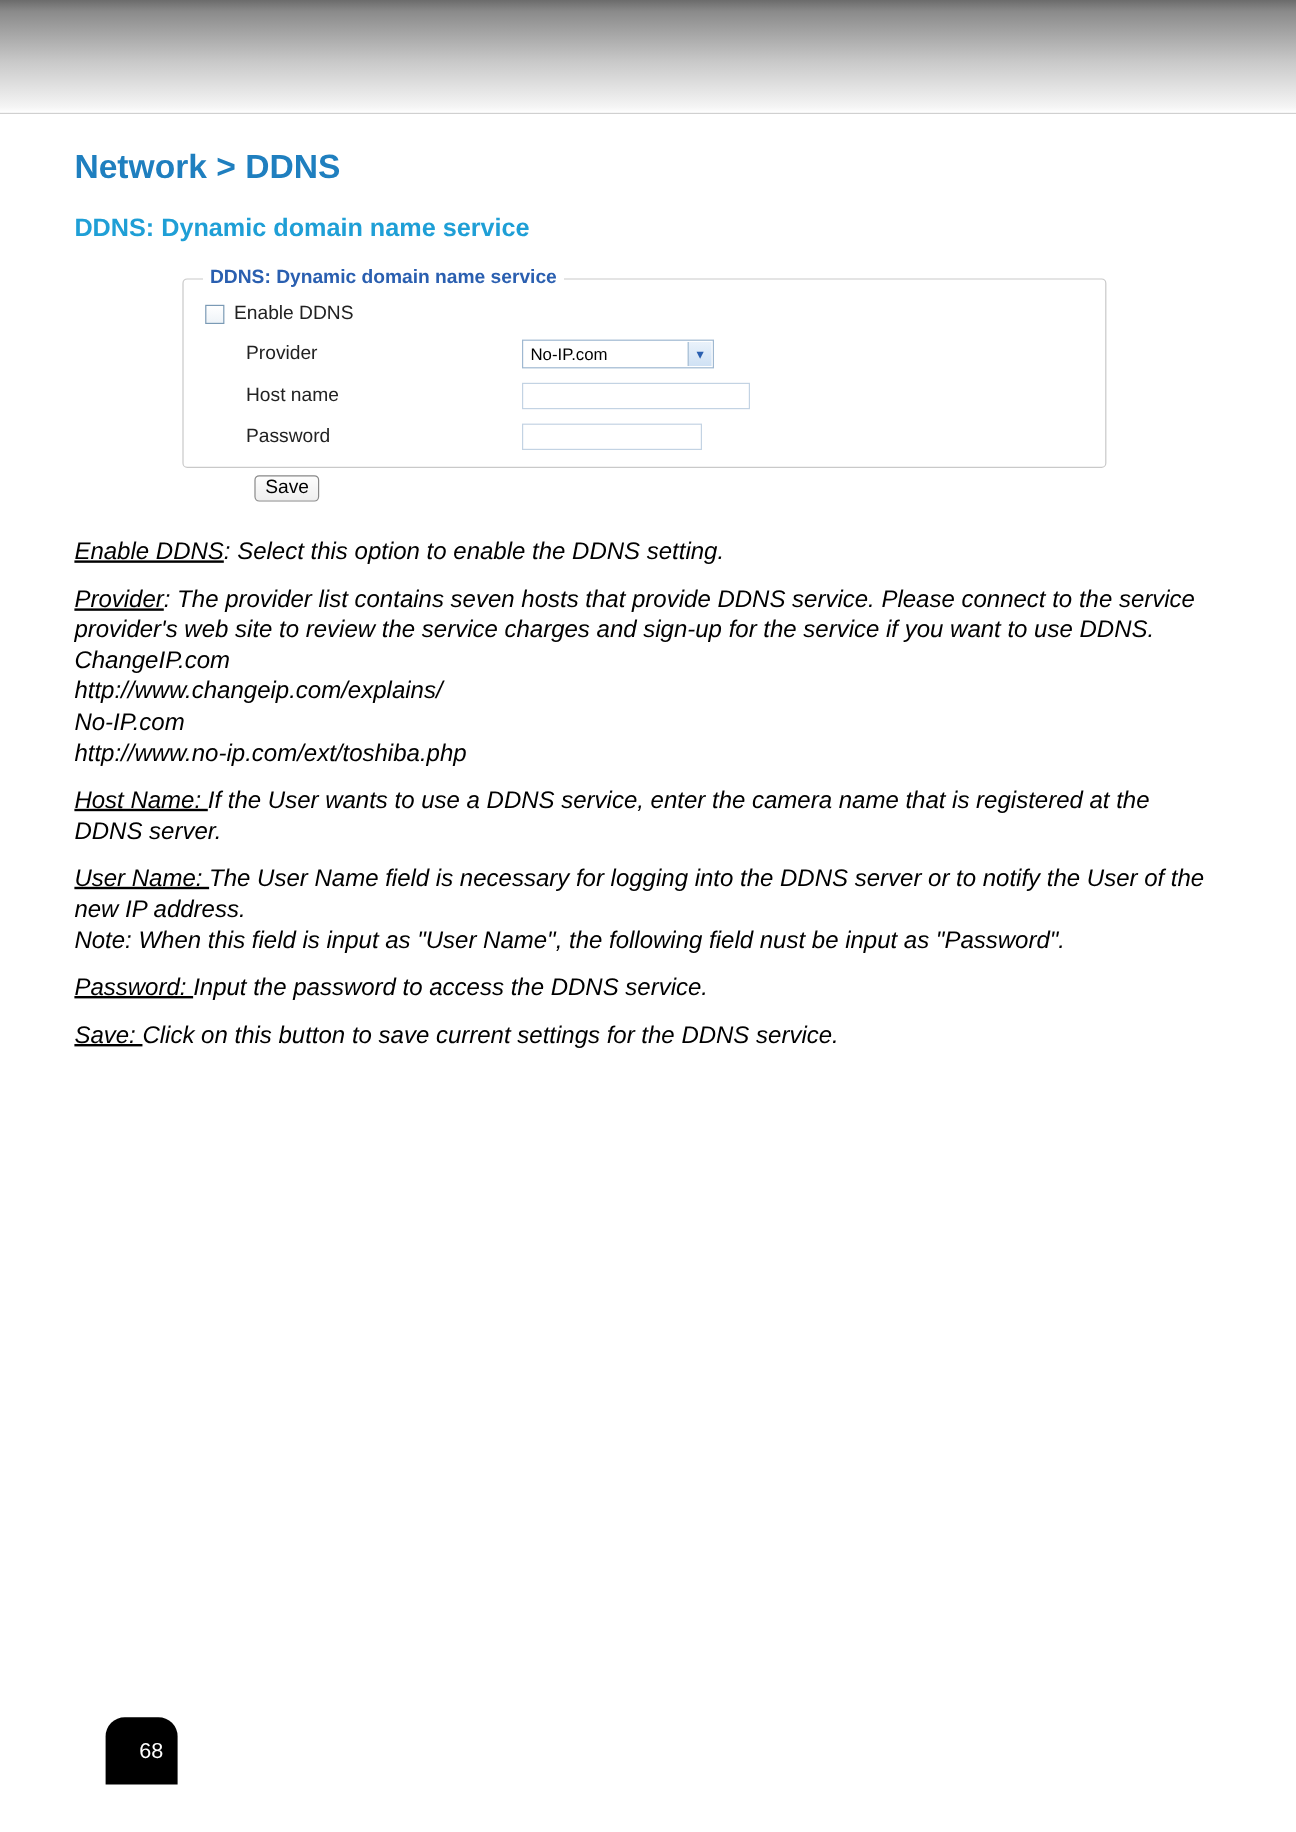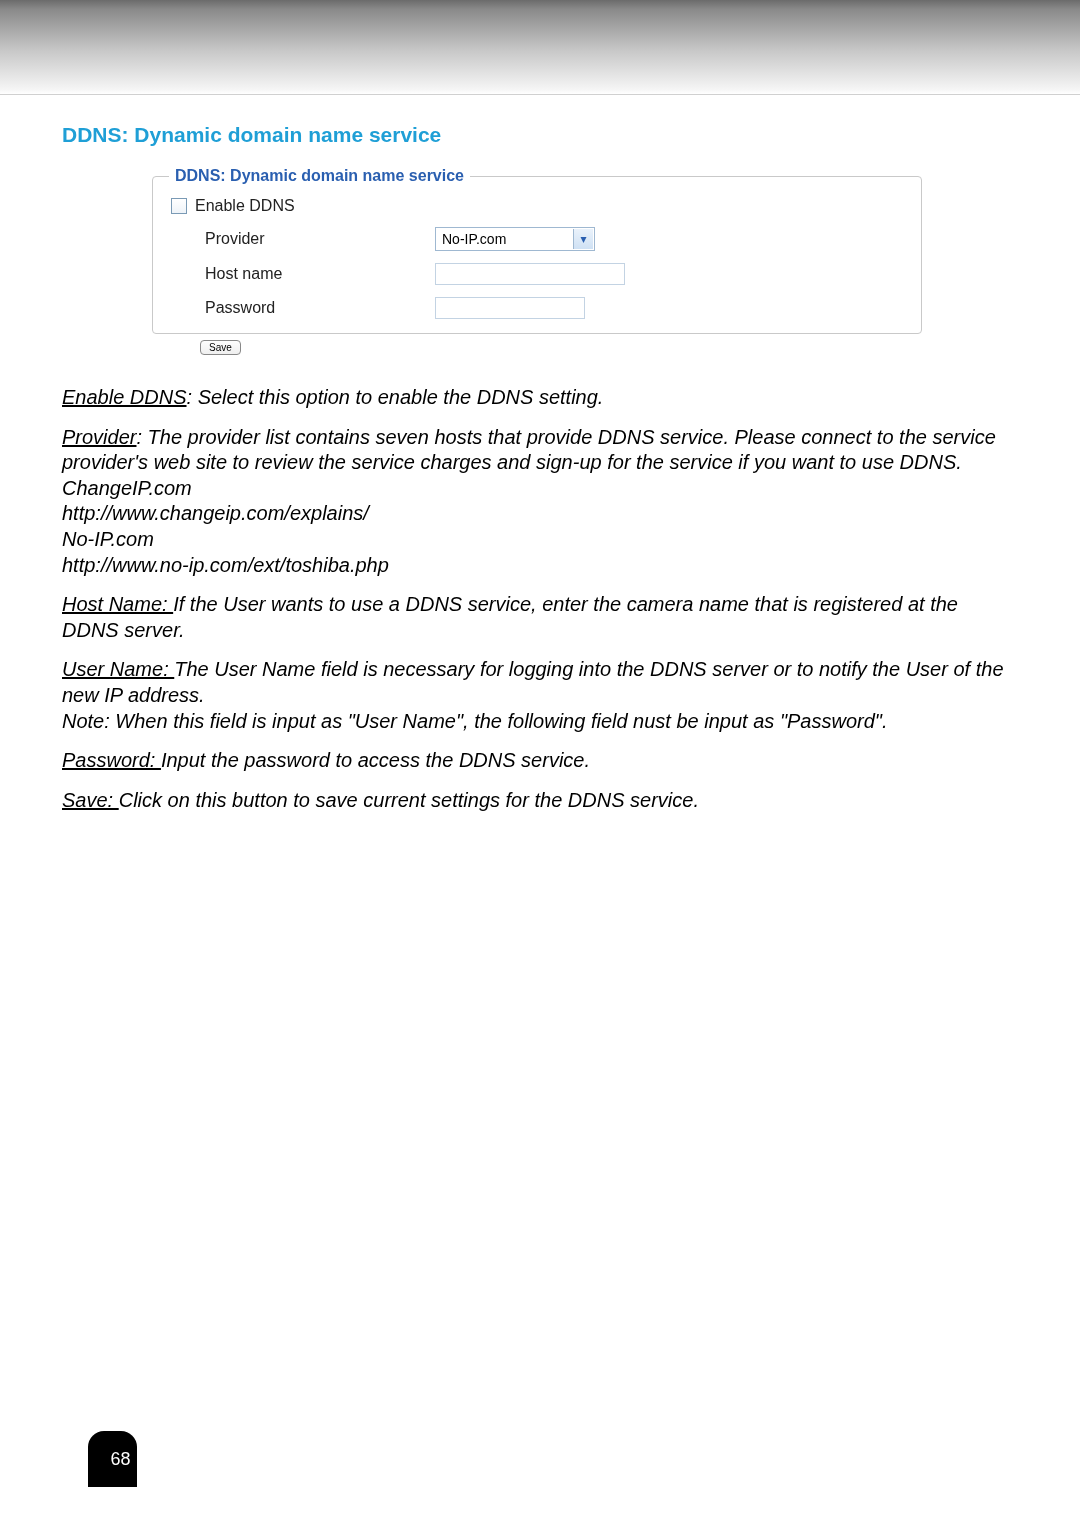--- a/index.html
+++ b/index.html
@@ -76,48 +76,49 @@
   .txt {
     border: 1px solid #c3d3e3;
     height: 22px; width: 190px;
     background: #fff;
   }
   .save-btn {
     display: inline-block;
     border: 1px solid #888;
     border-radius: 4px;
     padding: 1px 8px;
-    font-size: 10px;
+    font-size: 16px;
     background: linear-gradient(#fdfdfd,#efefef);
-    margin-left: 48px;
+    margin-left: 60px;
     margin-top: 6px;
   }
   .body-text { font-size: 20px; line-height: 1.28; margin-top: 14px; font-style: italic; }
   .body-text .u { text-decoration: underline; }
   .page-num {
     position: absolute;
     left: 88px;
     bottom: 40px;
-    width: 49px; height: 56px;
+    width: 60px; height: 56px;
     background: #000;
     color: #fff;
     border-top-left-radius: 16px;
     border-top-right-radius: 16px;
     display: flex; align-items: center; justify-content: center;
     font-size: 18px;
     padding-left: 16px;
   }
 </style>
 </head>
 <body>
 
 <div class="top-band"></div>
 
 <div class="page">
 
+  <h1 class="title">Network &gt; DDNS</h1>
 
 
   <h2 class="sub">DDNS: Dynamic domain name service</h2>
 
   <div class="panel-wrap">
     <fieldset class="panel">
       <legend>DDNS: Dynamic domain name service</legend>
 
       <div class="chk-row">
         <span class="chk"></span>

